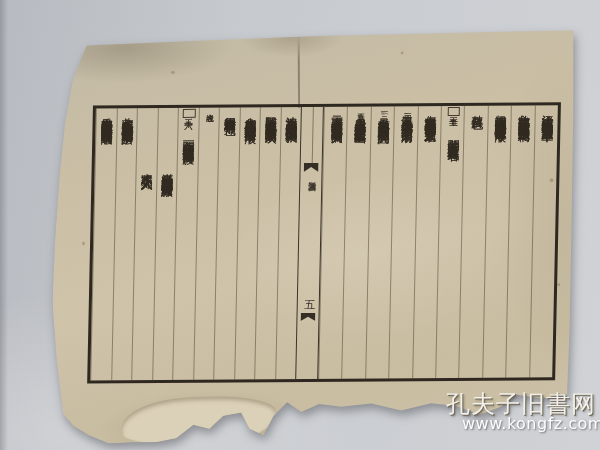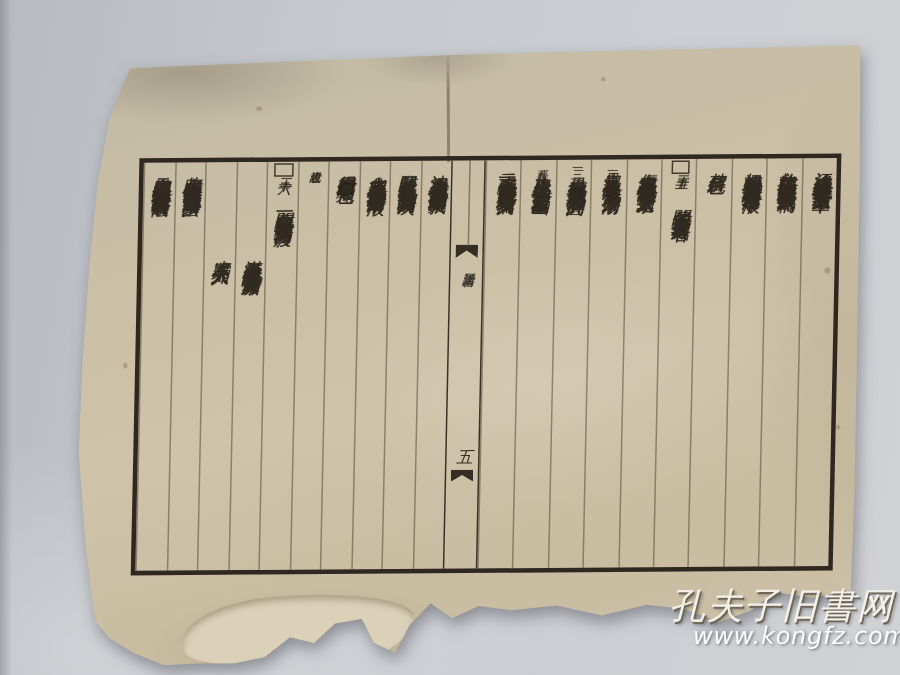--- a/index.html
+++ b/index.html
@@ -5,21 +5,20 @@
   html,body{margin:0;padding:0;}
   body{
     width:600px;height:450px;overflow:hidden;position:relative;
     font-family:"DejaVu Serif","Liberation Serif",serif;
     background:#c6c9cd;
   }
   .scene{position:absolute;inset:0;
     background:
       radial-gradient(420px 200px at 12% 96%, rgba(255,255,255,.25), transparent 70%),
       linear-gradient(100deg,#b7bac0 0%,#c6c9cd 35%,#cbced2 65%,#d0d2d5 100%);
-    font-style: italic;
   }
   .scene:before{content:"";position:absolute;left:0;top:0;width:8px;height:100%;
     background:linear-gradient(90deg,rgba(90,93,99,.35),transparent);}
   .paper-wrap{position:absolute;inset:0;filter:drop-shadow(2px 5px 5px rgba(75,78,85,.5));}
   .paper{
     position:absolute;left:52px;top:30px;width:524px;height:414px;
     transform:rotate(-0.4deg);
     clip-path:polygon(36px 14px,148px 10px,268px 6px,398px 4px,523px 2px,
       522px 90px,519px 220px,517px 300px,514px 366px,
       488px 370px,463px 366px,448px 378px,426px 386px,403px 377px,378px 374px,

